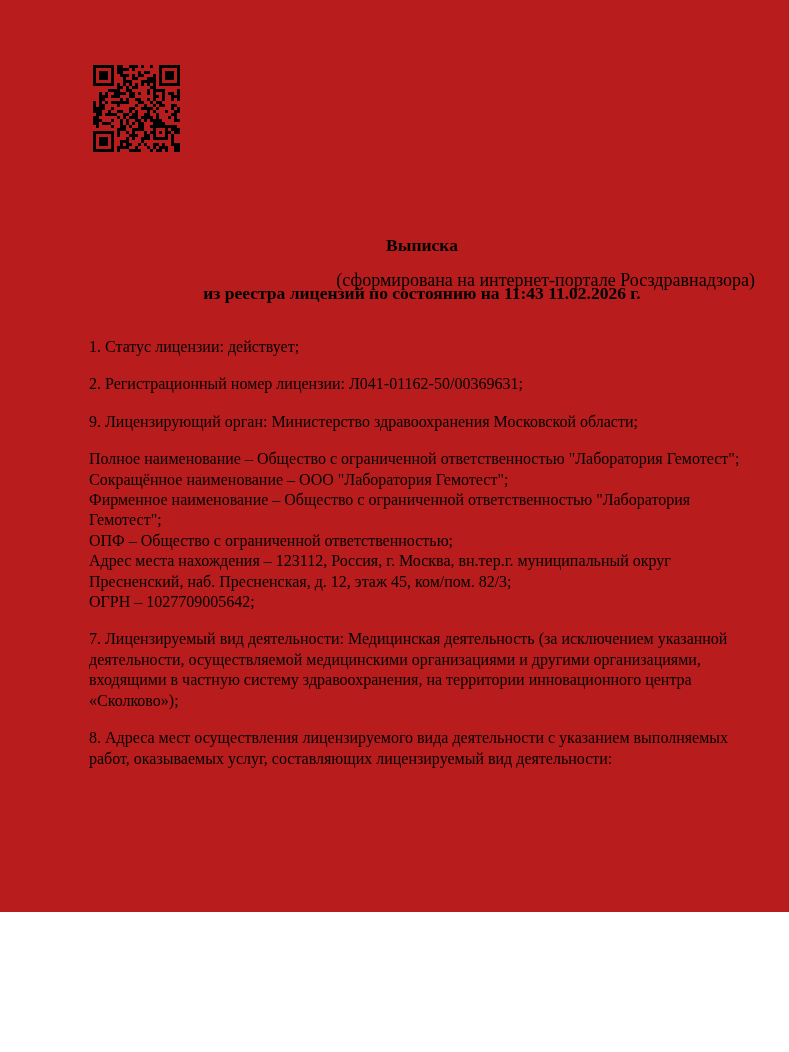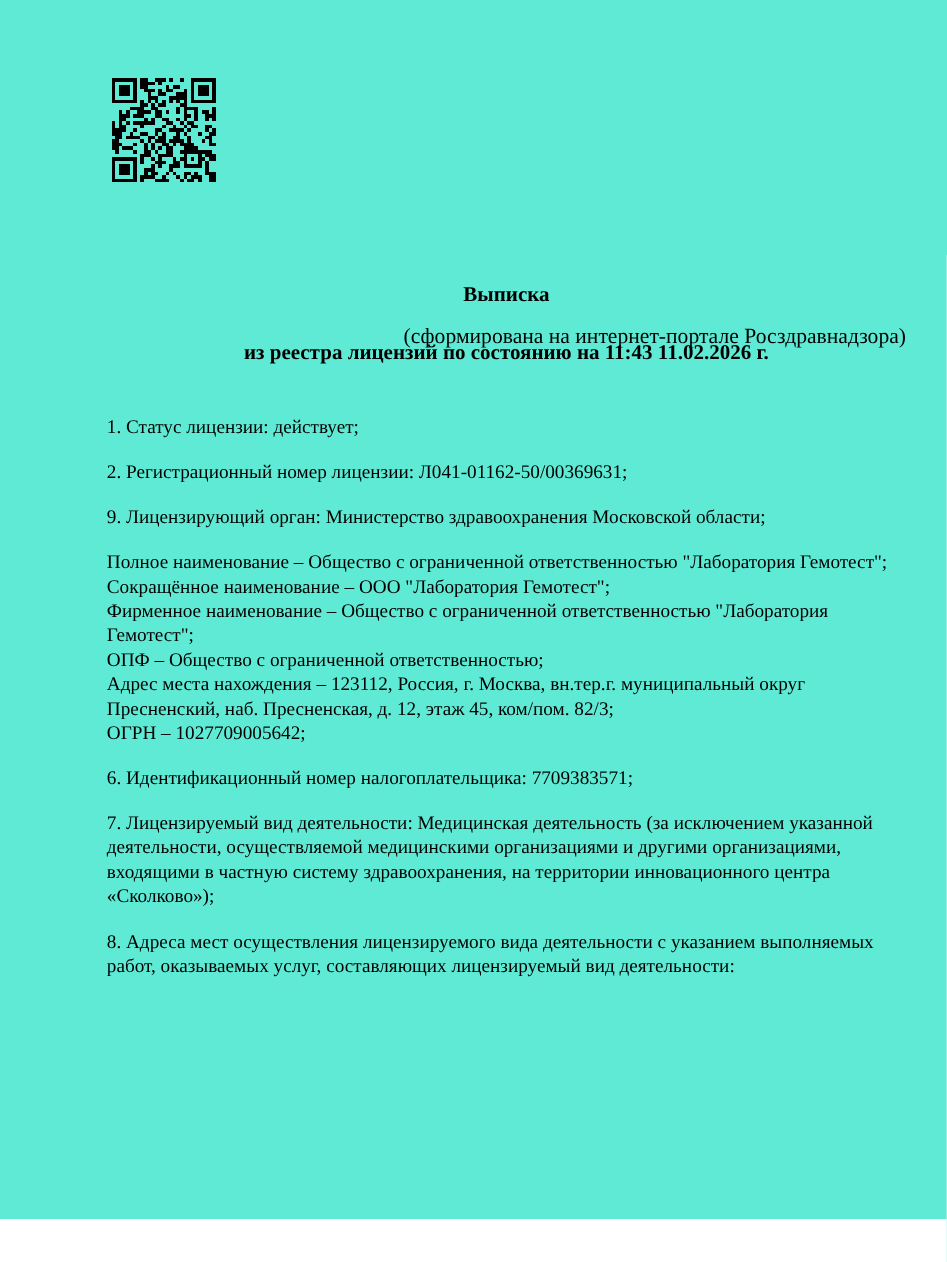--- a/index.html
+++ b/index.html
@@ -1,20 +1,20 @@
 <!DOCTYPE html>
 <html lang="ru"><head>
 <meta charset="utf-8">
 <style>
   html, body { margin: 0; padding: 0; background: #ffffff; }
   .page {
     position: relative;
     width: 789px;
-    height: 1016px;
-    background: #5eead4;
+    height: 912px;
+    background: #b91c1c;
     color: #000000;
     font-family: "Liberation Serif", "DejaVu Serif", serif;
     overflow: hidden;
   }
   .qr {
     position: absolute;
     left: 93px;
     top: 65px;
     width: 87px;
     height: 87px;
@@ -42,21 +42,21 @@
   }
   .doc-body {
     position: absolute;
     left: 89px;
     top: 331px;
     width: 666px;
     font-size: 16px;
     line-height: 20.4px;
   }
   .doc-body p {
-    margin: 16px 0 17px 0;
+    margin: 6px 0 17px 0;
     white-space: pre-line;
   }
 </style>
 </head>
 <body>
 
 <div class="page">
 
   <div class="qr" aria-label="QR code">
       <svg viewBox="0 0 29 29" shape-rendering="crispEdges" fill="#000000">
@@ -486,21 +486,20 @@
     <p>2. Регистрационный номер лицензии: Л041-01162-50/00369631;</p>
     <p>9. Лицензирующий орган: Министерство здравоохранения Московской области;</p>
     <p>Полное наименование – Общество с ограниченной ответственностью "Лаборатория Гемотест";
 Сокращённое наименование – ООО "Лаборатория Гемотест";
 Фирменное наименование – Общество с ограниченной ответственностью "Лаборатория
 Гемотест";
 ОПФ – Общество с ограниченной ответственностью;
 Адрес места нахождения – 123112, Россия, г. Москва, вн.тер.г. муниципальный округ
 Пресненский, наб. Пресненская, д. 12, этаж 45, ком/пом. 82/3;
 ОГРН – 1027709005642;</p>
-    <p>6. Идентификационный номер налогоплательщика: 7709383571;</p>
     <p>7. Лицензируемый вид деятельности: Медицинская деятельность (за исключением указанной
 деятельности, осуществляемой медицинскими организациями и другими организациями,
 входящими в частную систему здравоохранения, на территории инновационного центра
 «Сколково»);</p>
     <p>8. Адреса мест осуществления лицензируемого вида деятельности с указанием выполняемых
 работ, оказываемых услуг, составляющих лицензируемый вид деятельности:</p>
   </div>
 
 </div>
 

